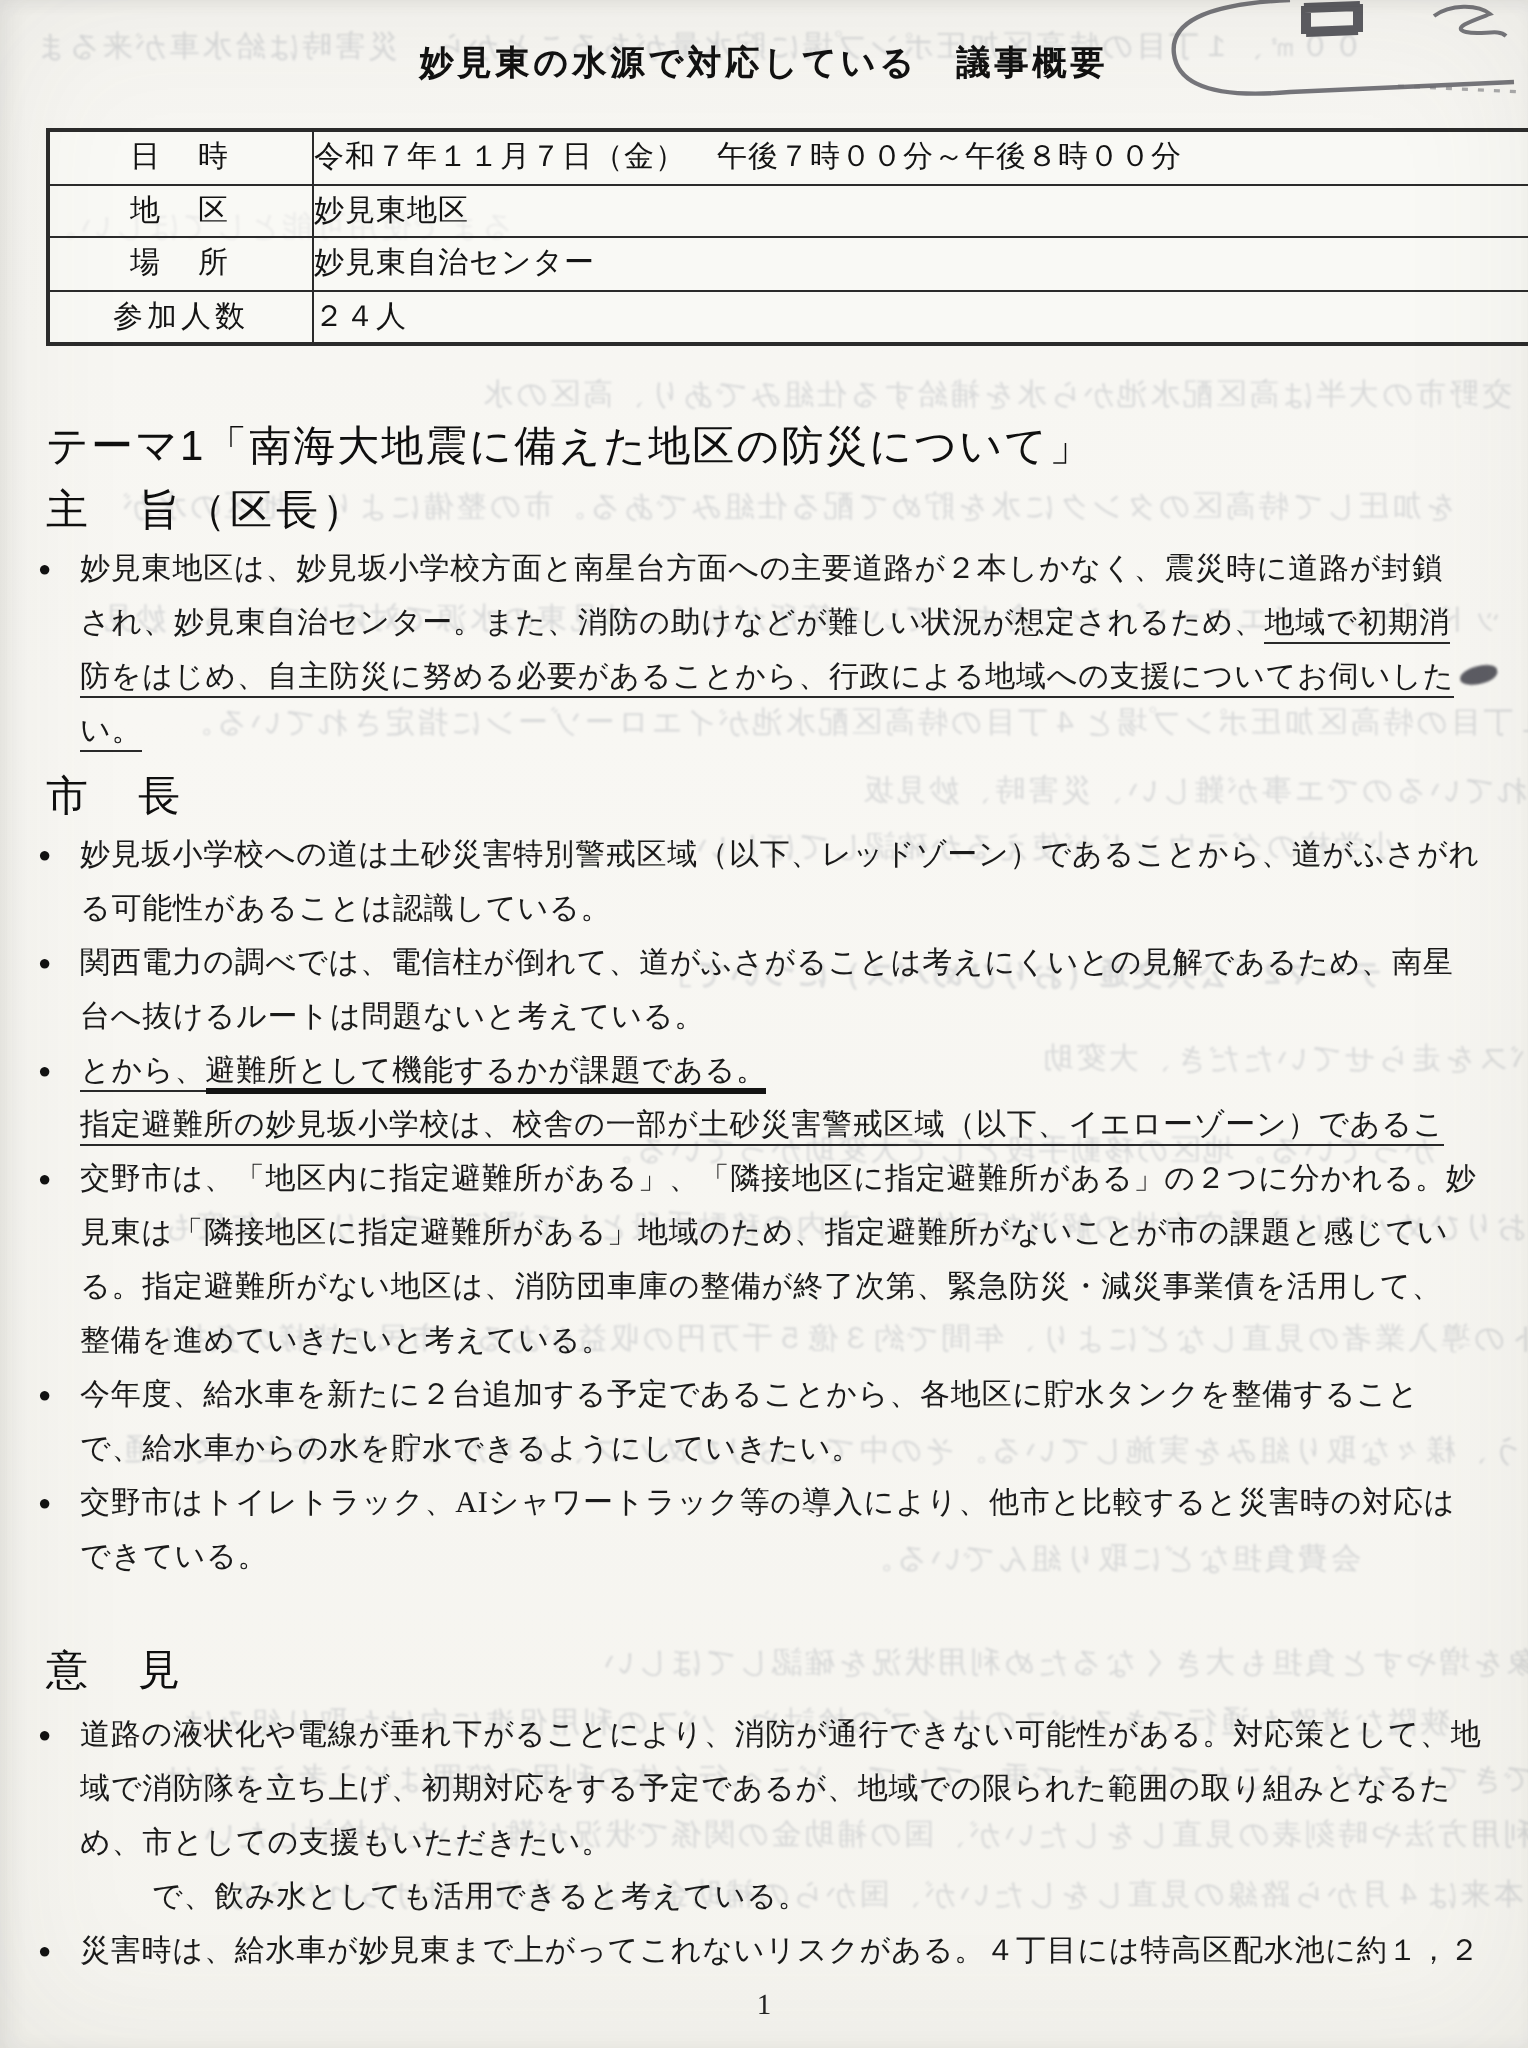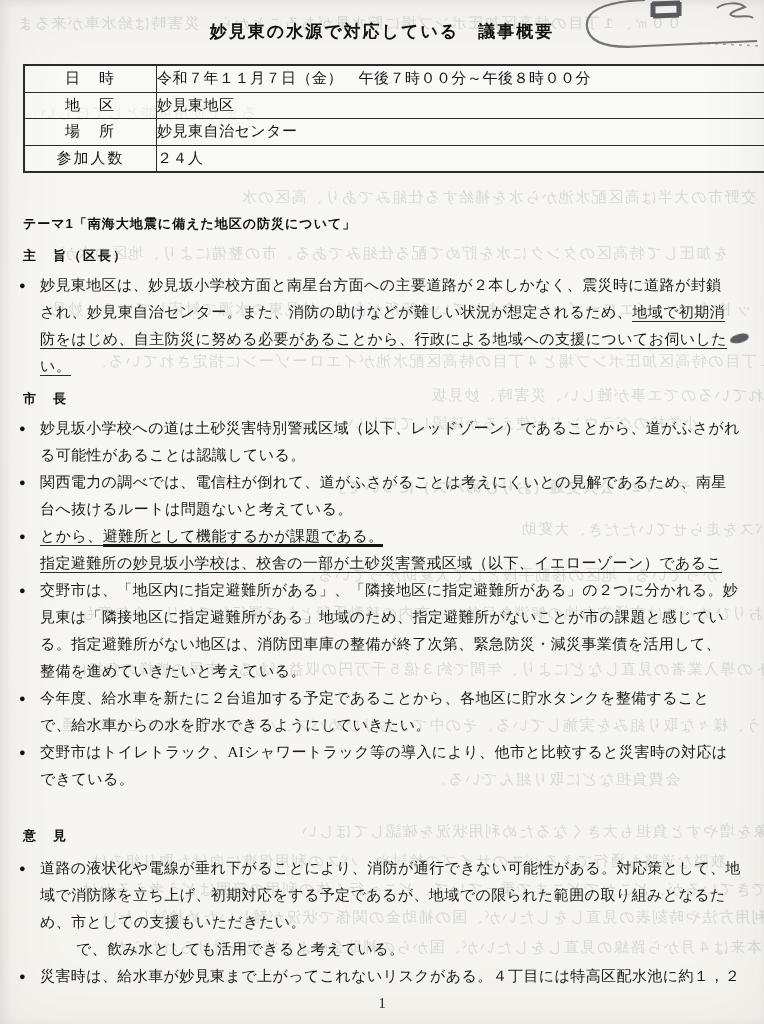--- a/index.html
+++ b/index.html
@@ -41,21 +41,21 @@
   }
   .meta th{width:131px;text-align:center;letter-spacing:2px;}
   .meta td{padding-left:0;letter-spacing:.5px;margin-left:34px;}
   
   .doc-body{
     position:relative;z-index:2;margin:38px 18px 0 18px;
     font-size:15px;letter-spacing:.4px;color:#1a1a1a;
   }
   .theme-heading,.sub-heading{
     font-family:"Liberation Sans","DejaVu Sans",sans-serif;
-    font-weight:700;font-size:13px;margin:0 0 3px 5px;letter-spacing:1px;color:#0f0f0f;
+    font-weight:400;font-size:21px;margin:0 0 3px 5px;letter-spacing:1px;color:#0f0f0f;
     line-height:26px;white-space:nowrap;
   }
   .sub-heading{margin-top:6px;letter-spacing:2px;}
   .sub-heading.space-above{margin-top:30px;margin-bottom:6px;}
   .item{position:relative;padding-left:22px;margin:0;}
   .item .bullet{position:absolute;left:1px;top:7px;font-size:11px;color:#111;}
   .line{line-height:27px;white-space:nowrap;}
   .arrow-item .line{margin-left:36px;}
   .arrow-item .line.first{margin-left:12px;}
   .u{border-bottom:1.5px solid #2a2a2a;padding-bottom:1px;}

